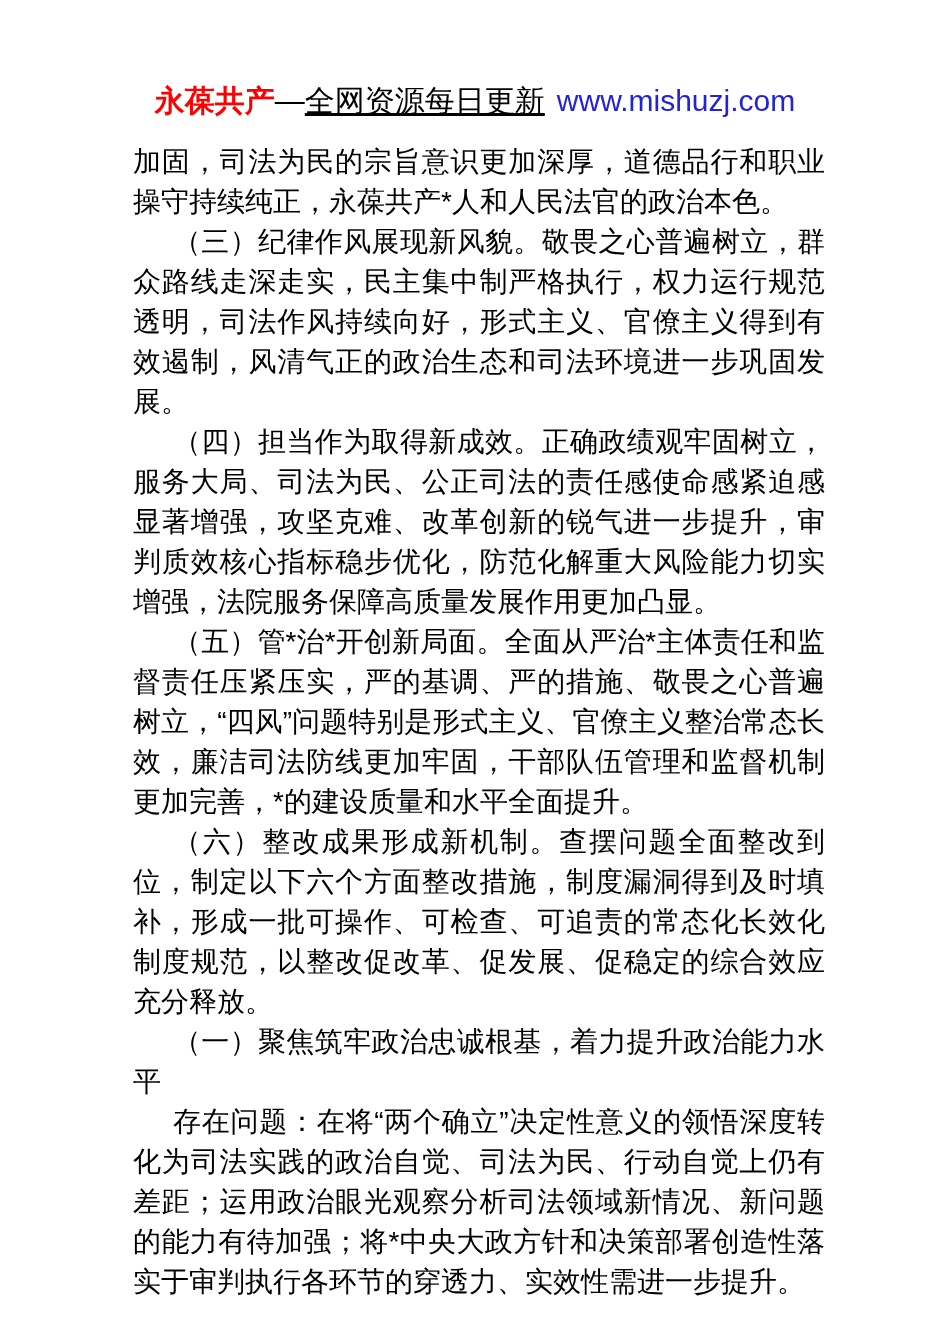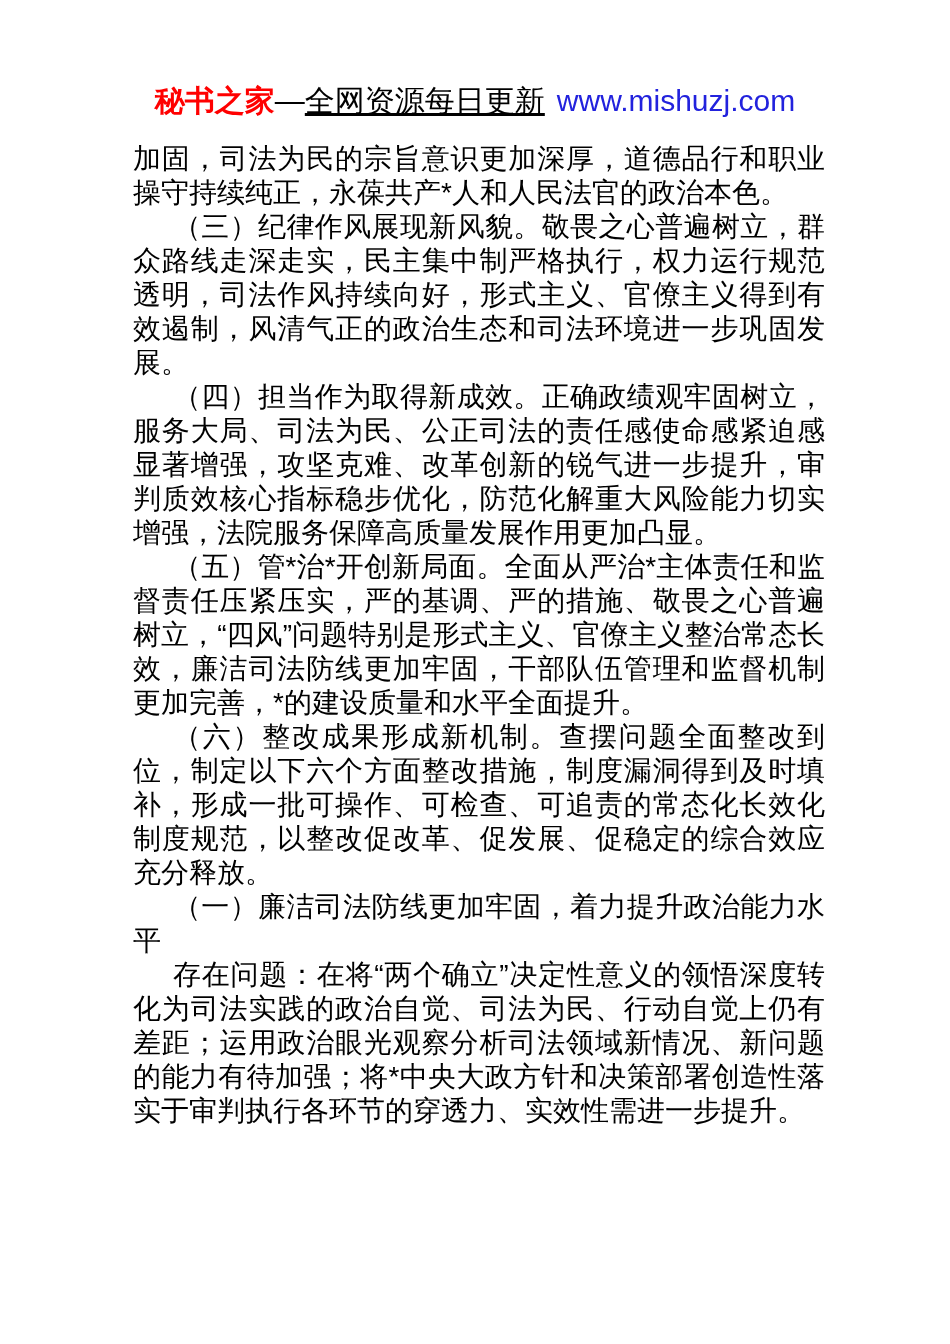--- a/index.html
+++ b/index.html
@@ -45,40 +45,40 @@
   }
   .doc-body {
     width: 692px;
     margin: 25px 125px 0 133px;
     color: #000000;
   }
   .para {
     margin: 0;
     padding: 0;
     font-size: 28px;
-    line-height: 34px;
+    line-height: 40px;
     text-align: justify;
     color: #000000;
   }
   .para.indent {
     text-indent: 40px;
   }
 </style>
 </head>
 <body>
 
 <div class="page">
 
   <div class="site-header">
-    <span class="brand" style="color: rgb(255, 0, 0);">秘书之家</span><span class="dash" style="color: rgb(0, 0, 0);">—</span><span class="tagline" style="color: rgb(0, 0, 0);">全网资源每日更新</span><a class="url" style="color: rgb(34, 34, 221); text-align: center;">www.mishuzj.com</a>
+    <span class="brand" style="color: rgb(255, 0, 0);">永葆共产</span><span class="dash" style="color: rgb(0, 0, 0);">—</span><span class="tagline" style="color: rgb(0, 0, 0);">全网资源每日更新</span><a class="url" style="color: rgb(34, 34, 221); text-align: center;">www.mishuzj.com</a>
   </div>
 
   <div class="doc-body" id="doc-body" style="color: rgb(0, 0, 0);">
       <p class="para">加固，司法为民的宗旨意识更加深厚，道德品行和职业操守持续纯正，永葆共产*人和人民法官的政治本色。</p>
       <p class="para indent">（三）纪律作风展现新风貌。敬畏之心普遍树立，群众路线走深走实，民主集中制严格执行，权力运行规范透明，司法作风持续向好，形式主义、官僚主义得到有效遏制，风清气正的政治生态和司法环境进一步巩固发展。</p>
       <p class="para indent">（四）担当作为取得新成效。正确政绩观牢固树立，服务大局、司法为民、公正司法的责任感使命感紧迫感显著增强，攻坚克难、改革创新的锐气进一步提升，审判质效核心指标稳步优化，防范化解重大风险能力切实增强，法院服务保障高质量发展作用更加凸显。</p>
       <p class="para indent">（五）管*治*开创新局面。全面从严治*主体责任和监督责任压紧压实，严的基调、严的措施、敬畏之心普遍树立，“四风”问题特别是形式主义、官僚主义整治常态长效，廉洁司法防线更加牢固，干部队伍管理和监督机制更加完善，*的建设质量和水平全面提升。</p>
       <p class="para indent">（六）整改成果形成新机制。查摆问题全面整改到位，制定以下六个方面整改措施，制度漏洞得到及时填补，形成一批可操作、可检查、可追责的常态化长效化制度规范，以整改促改革、促发展、促稳定的综合效应充分释放。</p>
-      <p class="para indent">（一）廉洁司法防线更加牢固，着力提升政治能力水平</p>
+      <p class="para indent">（一）聚焦筑牢政治忠诚根基，着力提升政治能力水平</p>
       <p class="para indent">存在问题：在将“两个确立”决定性意义的领悟深度转化为司法实践的政治自觉、司法为民、行动自觉上仍有差距；运用政治眼光观察分析司法领域新情况、新问题的能力有待加强；将*中央大政方针和决策部署创造性落实于审判执行各环节的穿透力、实效性需进一步提升。</p>
     </div>
 
 </div>
 
 </body></html>

